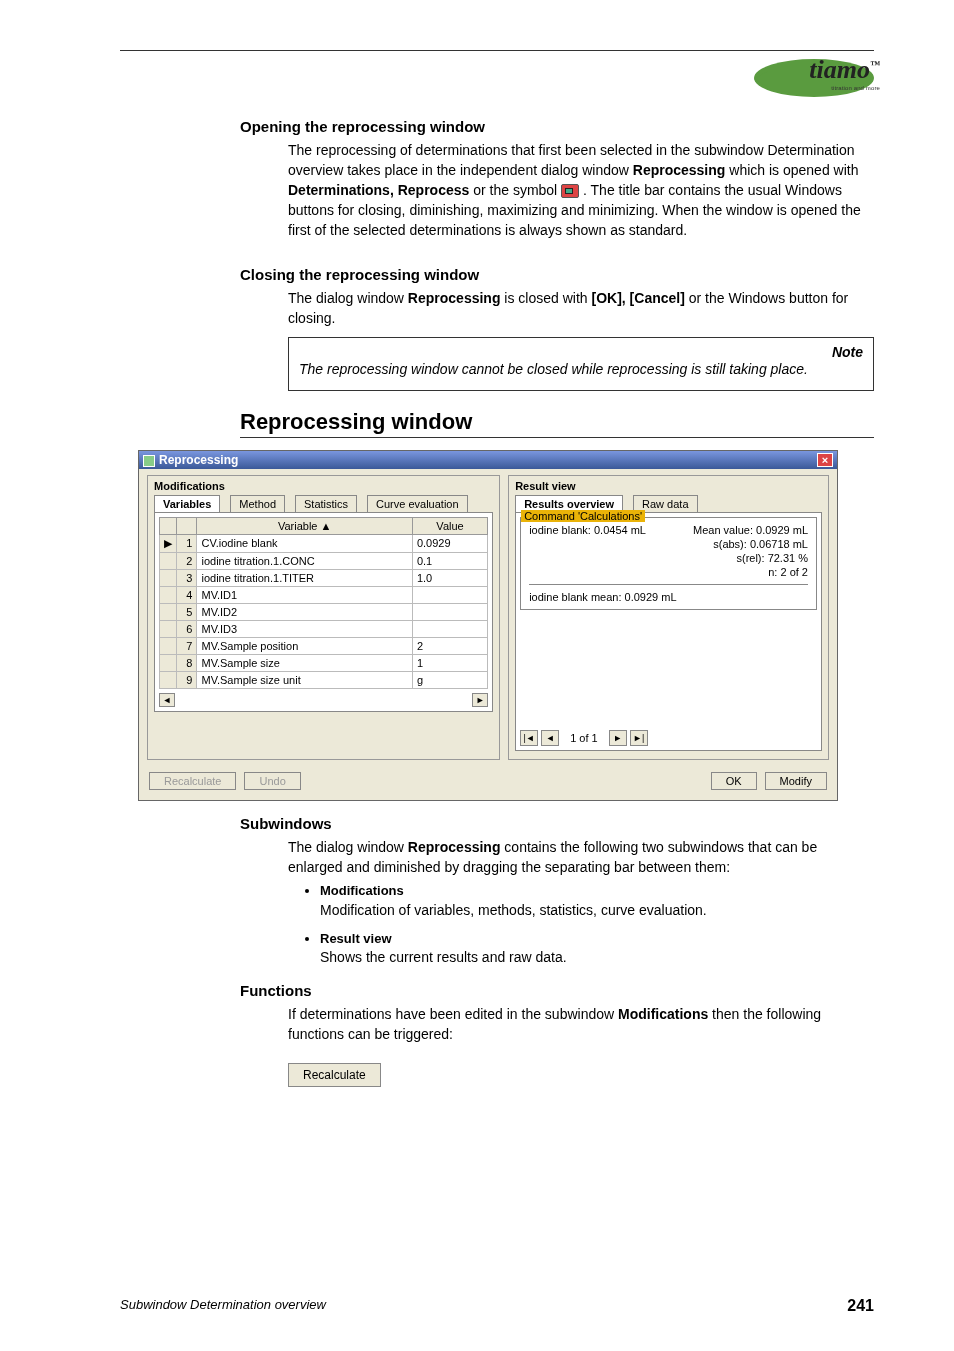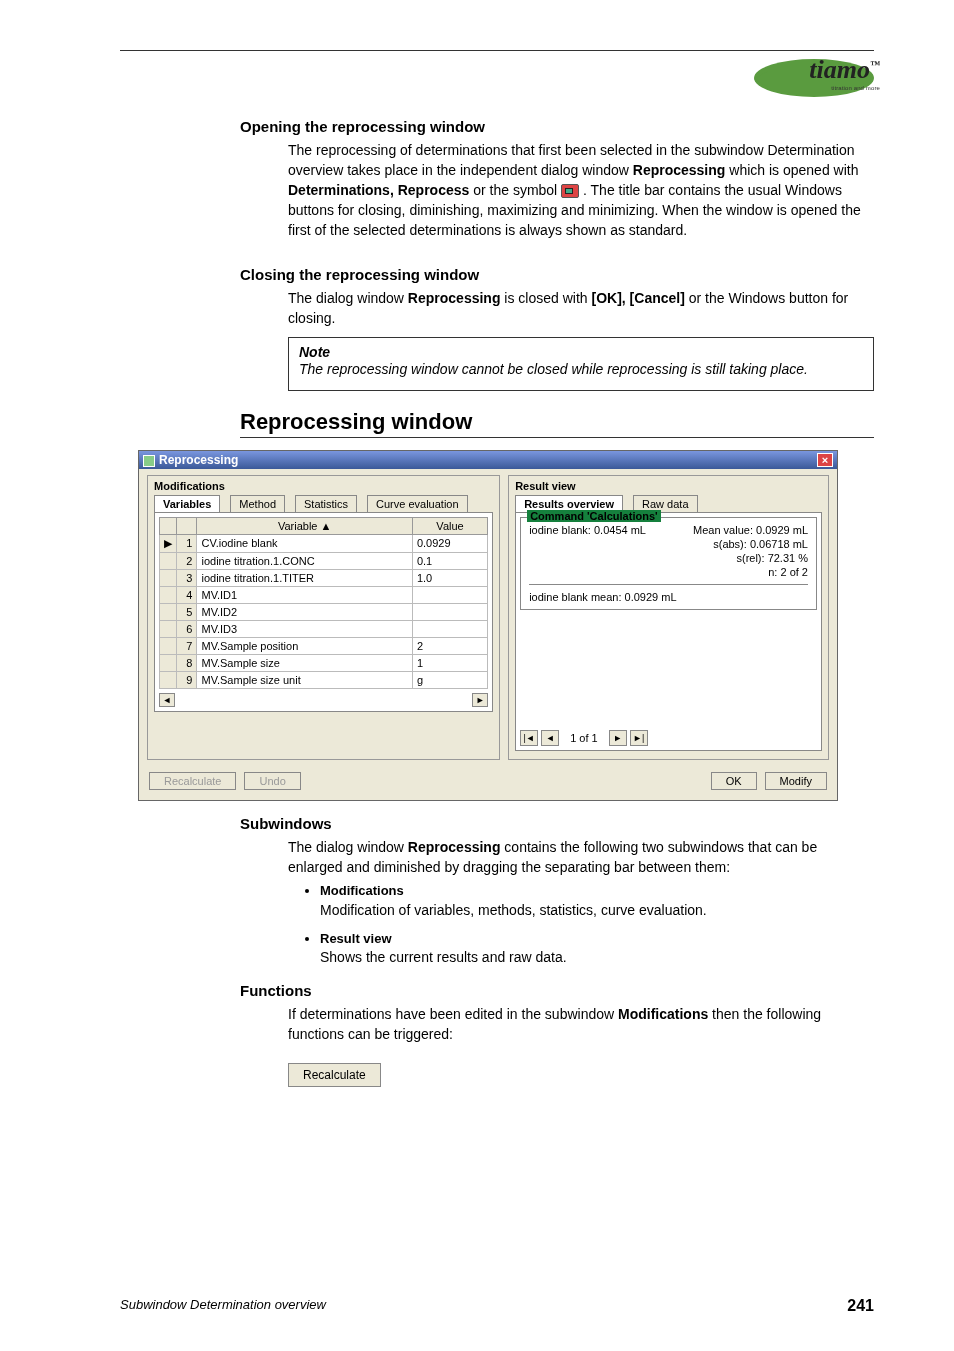--- a/index.html
+++ b/index.html
@@ -48,21 +48,21 @@
   vertical-align: middle; position: relative;
 }
 .icon-inline::after {
   content: ""; position: absolute; left: 3px; top: 3px;
   width: 6px; height: 4px; background: #4a8; border: 1px solid #222;
 }
 .note-box {
   margin-left: 168px; border: 1px solid #333; padding: 6px 10px 10px 10px;
   margin-top: 8px; margin-bottom: 10px;
 }
-.note-title { font-weight: bold; font-style: italic; font-size: 14px; }
+.note-title { font-weight: bold; font-style: italic; font-size: 14px; text-align: right; }
 .note-body { font-style: italic; font-size: 14px; line-height: 1.4; }
 h2.big {
   font-size: 22px; font-weight: bold; margin: 18px 0 2px 120px;
 }
 .big-rule { border-bottom: 1px solid #333; margin-left: 120px; margin-bottom: 12px; }
 .screenshot {
   margin-left: 18px; border: 1px solid #666; width: 700px;
   background: #ece9d8; font-family: Tahoma, Arial, sans-serif;
   font-size: 11px; color: #000; position: relative;
 }
@@ -107,22 +107,22 @@
 .wbtn {
   border: 1px solid #888; background: #ece9d8; padding: 2px 14px;
   font-size: 11px; display: inline-block;
 }
 .wbtn.dis { color: #999; }
 .results-group {
   border: 1px solid #888; padding: 6px 8px; font-size: 11px;
   position: relative; margin-top: 0;
 }
 .group-legend {
-  position: absolute; top: -8px; left: 6px; background: #15803d;
-  font-weight: bold; padding: 0 3px; font-size: 11px;
+  position: absolute; top: -8px; left: 0; background: #eab308;
+  font-weight: normal; padding: 0 3px; font-size: 11px;
 }
 .res-line { display: flex; justify-content: space-between; margin-bottom: 2px; }
 .res-right { text-align: right; flex: 1; }
 .pager { margin-top: 120px; display: flex; align-items: center; gap: 3px; }
 .pg-btn {
   width: 18px; height: 16px; border: 1px solid #888; background: #ece9d8;
   text-align: center; line-height: 14px; font-size: 9px;
 }
 .pg-txt { padding: 0 8px; }
 .footer-btns {

